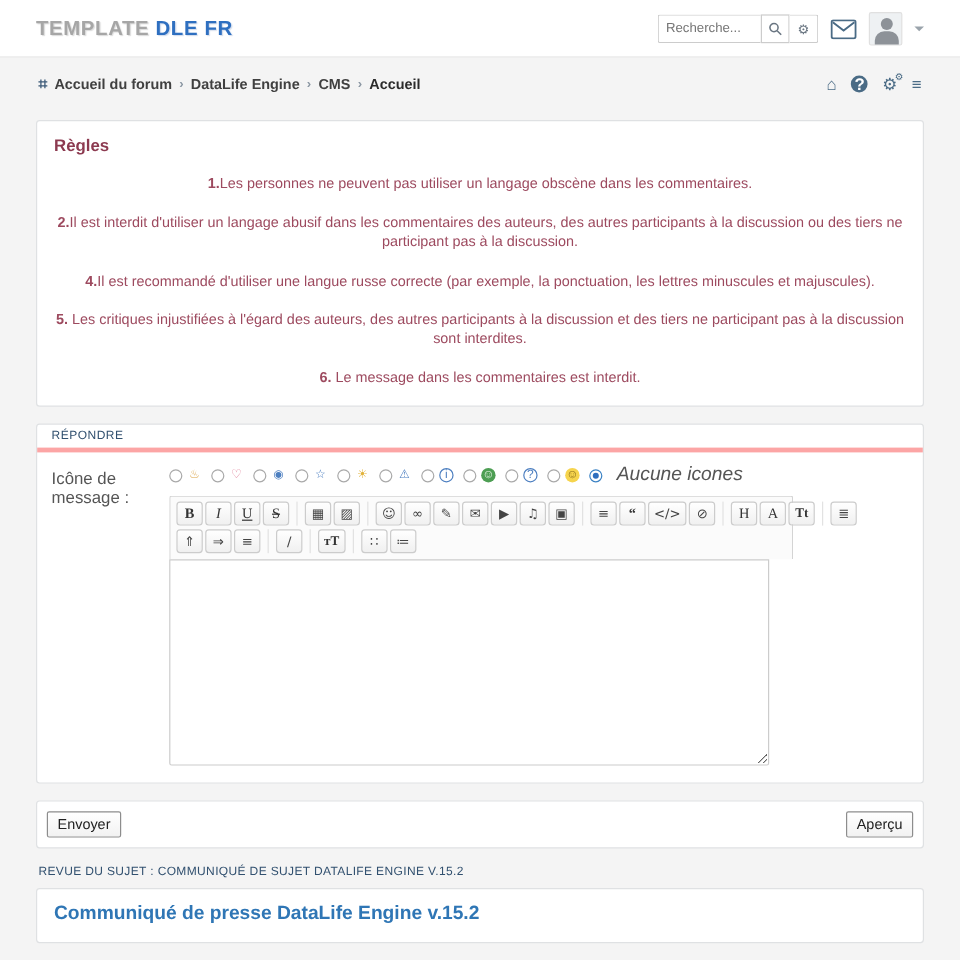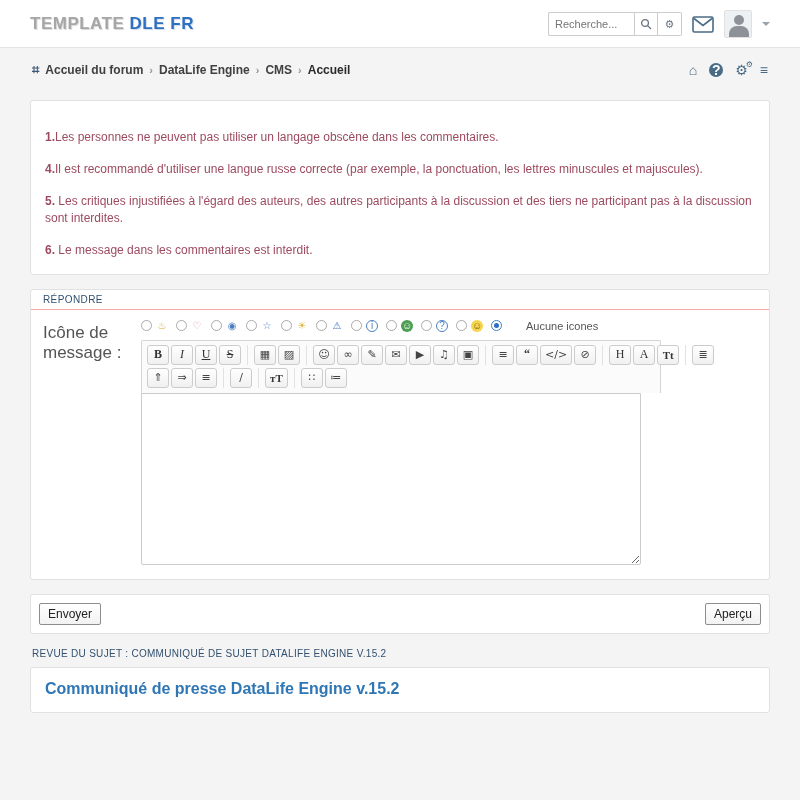--- a/index.html
+++ b/index.html
@@ -34,34 +34,34 @@
   .crumbicons .ic { cursor:pointer; font-size:14px; line-height:1; }
   .qcirc { width:14px; height:14px; border-radius:50%; background:#4a6b85; color:#fff; font-size:10px; font-weight:bold; display:flex; align-items:center; justify-content:center; }
   .gears { position:relative; font-size:14px; }
   .gears .mini { position:absolute; font-size:8px; right:-5px; top:-2px; }
   .burger { font-size:17px; font-weight:bold; }
 
   
   .panel { background:#fff; border:1px solid #dfe1e3; border-radius:3px; margin-bottom:14px; }
   .rules-panel { padding:12px 14px 16px 14px; margin-top:12px; }
   .rules-title { color:#8c3a50; font-weight:bold; font-size:14px; margin-bottom:6px; }
-  .rule { color:#9d4a5f; font-size:12px; margin-top:16px; line-height:1.35; }
+  .rule { color:#9d4a5f; font-size:12px; margin-top:16px; line-height:1.35;text-align:center; }
   .rule b { font-weight:bold; }
 
-  .panel-head { padding:4px 12px; border-bottom:1px solid #fca5a5; font-size:10px; color:#31506f; letter-spacing:.4px; }
+  .panel-head { padding:4px 12px; border-bottom:4px solid #fca5a5; font-size:10px; color:#31506f; letter-spacing:.4px; }
   .reply-body { padding:10px 12px 14px 12px; display:flex; }
-  .flabel { width:98px; font-size:17px; color:#555; padding-top:3px; flex-shrink:0; }
+  .flabel { width:98px; font-size:14px; color:#555; padding-top:3px; flex-shrink:0; }
   .fcontrol { flex:1; }
 
   .iconrow { display:flex; align-items:center; flex-wrap:wrap; gap:3px; margin-bottom:8px; }
   .radio { width:11px; height:11px; border:1px solid #a9a9a9; border-radius:50%; background:#fff; display:inline-block; position:relative; cursor:pointer; flex-shrink:0; margin-right:1px; }
   .radio.sel { border-color:#3b82c4; }
   .radio.sel::after { content:""; position:absolute; left:2px; top:2px; width:5px; height:5px; border-radius:50%; background:#2f6fbe; }
   .micon { width:12px; height:12px; font-size:10px; line-height:12px; text-align:center; display:inline-block; margin-right:5px; flex-shrink:0; }
-  .noicon-label { font-size:11px; color:#555; margin-left:20px; }
+  .noicon-label { font-size:16px; color:#555; margin-left:8px;font-style:italic; }
 
   .editor { width:520px; }
   .toolbar { border:1px solid #d4d4d4; border-bottom:none; background:#fbfbfb; padding:4px 5px 2px 5px; border-radius:2px 2px 0 0; }
   .trow { display:flex; align-items:center; margin-bottom:3px; }
   .tgroup { display:flex; gap:2px; padding-right:6px; margin-right:6px; border-right:1px solid #e2e2e2; }
   .tgroup:last-child { border-right:none; }
   .tbtn { min-width:22px; height:20px; padding:1px 4px; border:1px solid #ccc; border-radius:3px; background:linear-gradient(#ffffff,#f0f0f0); font-size:12px; color:#333; display:flex; align-items:center; justify-content:center; cursor:pointer; font-family:"Liberation Serif", serif; }
   .tbtn.g-b { font-weight:bold; }
   .tbtn.g-i { font-style:italic; }
   .tbtn.g-u { text-decoration:underline; }
@@ -130,22 +130,24 @@
     <span class="ic">⌂</span>
     <span class="ic qcirc">?</span>
     <span class="ic gears">⚙<span class="mini">⚙</span></span>
     <span class="ic burger">≡</span>
   </div>
 </div>
 
 <div class="wrap">
 
   <div class="panel rules-panel">
+    <div class="rules-title">Règles</div>
     <div id="rules-list">
         <div class="rule"><b>1.</b><span>Les personnes ne peuvent pas utiliser un langage obscène dans les commentaires.</span></div>
+        <div class="rule"><b>2.</b><span>Il est interdit d'utiliser un langage abusif dans les commentaires des auteurs, des autres participants à la discussion ou des tiers ne participant pas à la discussion.</span></div>
         <div class="rule"><b>4.</b><span>Il est recommandé d'utiliser une langue russe correcte (par exemple, la ponctuation, les lettres minuscules et majuscules).</span></div>
         <div class="rule"><b>5.</b><span> Les critiques injustifiées à l'égard des auteurs, des autres participants à la discussion et des tiers ne participant pas à la discussion sont interdites.</span></div>
         <div class="rule"><b>6.</b><span> Le message dans les commentaires est interdit.</span></div>
       </div>
   </div>
 
   <div class="panel">
     <div class="panel-head">RÉPONDRE</div>
     <div class="reply-body">
       <div class="flabel">Icône de message :</div>

